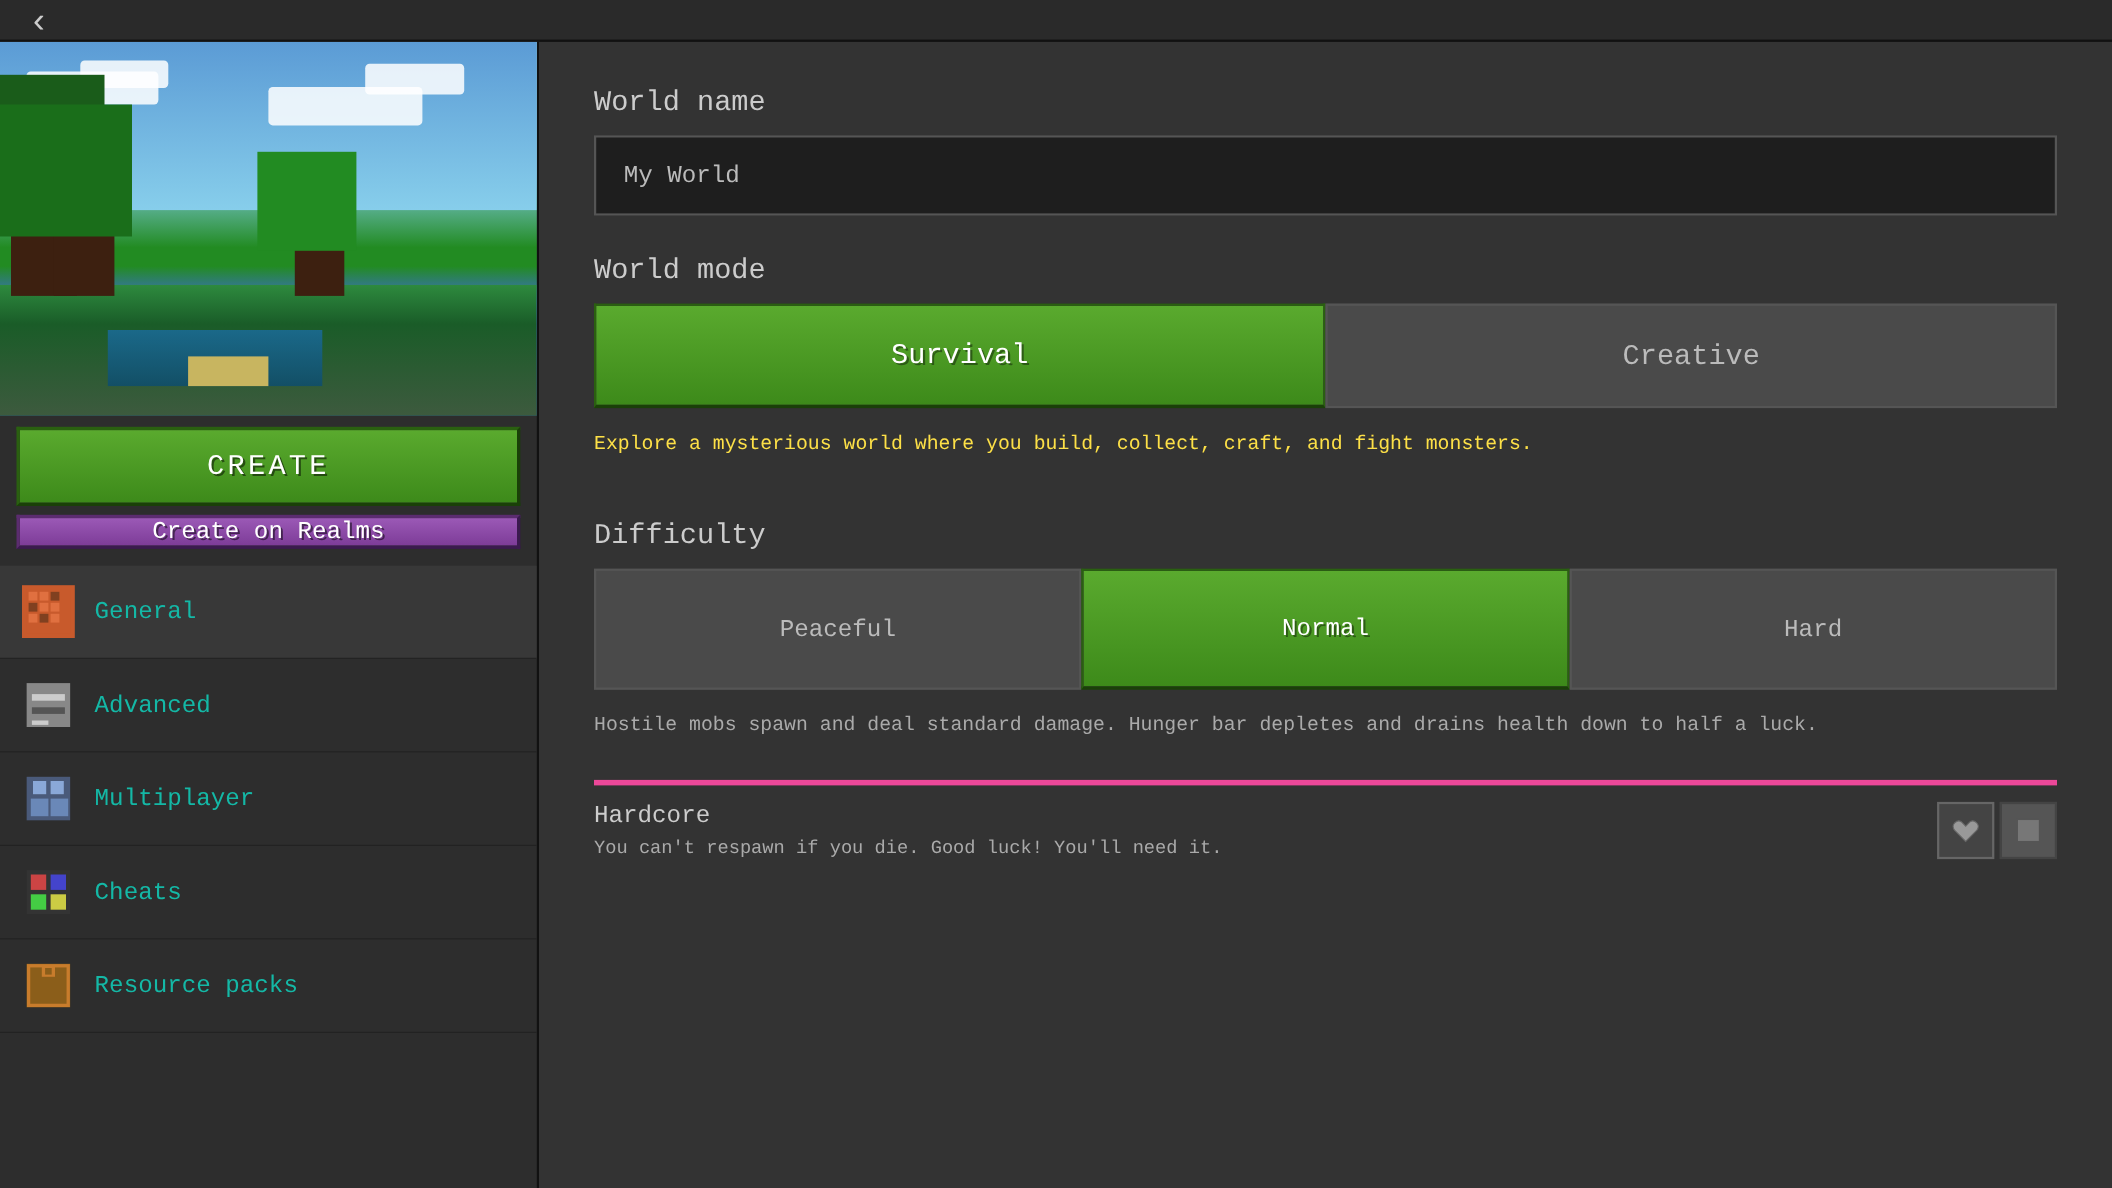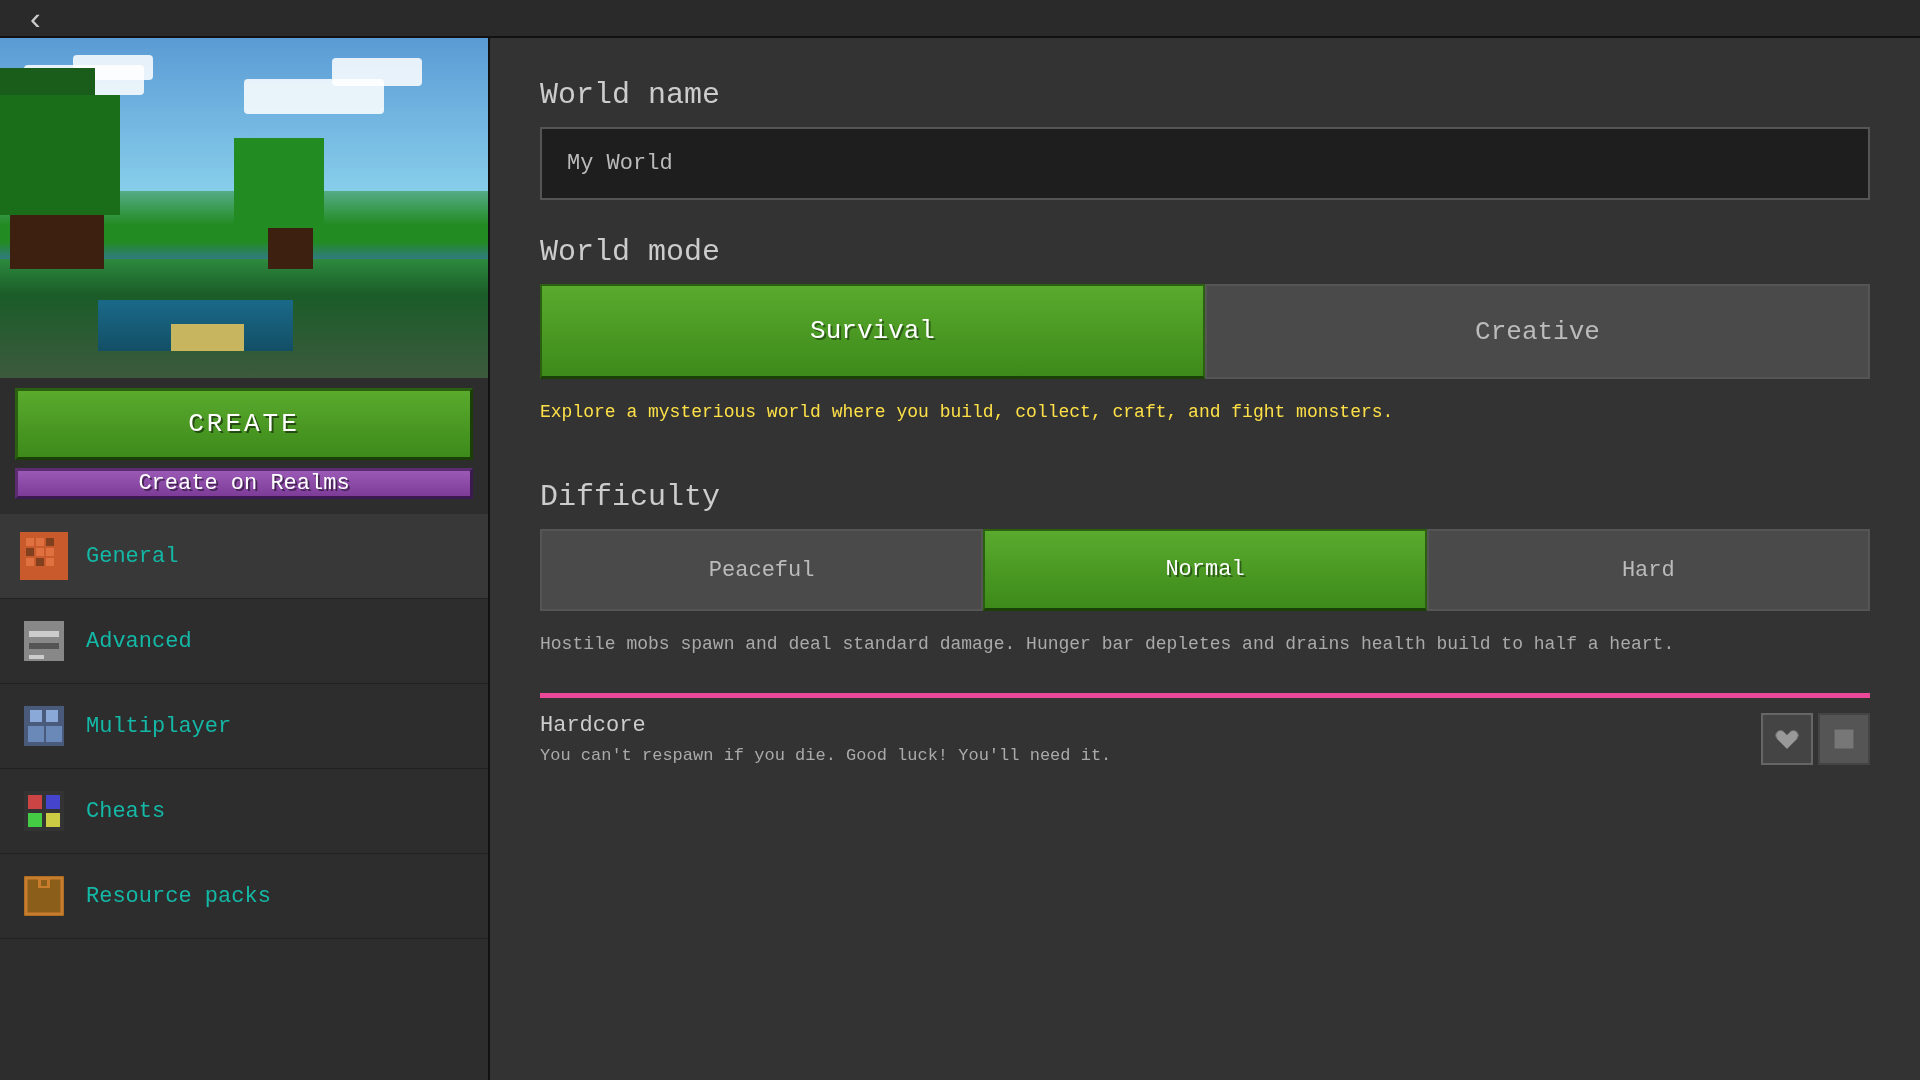--- a/index.html
+++ b/index.html
@@ -180,21 +180,21 @@
     
     .content {
       flex: 1;
       background-color: #333;
       padding: 40px 50px;
       overflow-y: auto;
     }
 
     .section-label {
       color: #ccc;
-      font-size: 30px;
+      font-size: 26px;
       margin-bottom: 15px;
       font-family: 'Courier New', monospace;
     }
 
     .world-name-input {
       width: 100%;
       background-color: #1e1e1e;
       border: 2px solid #555;
       color: #bbb;
       font-size: 22px;
@@ -240,21 +240,21 @@
       line-height: 1.5;
     }
 
     .difficulty-buttons {
       display: flex;
       margin-bottom: 20px;
     }
 
     .diff-btn {
       flex: 1;
-      padding: 26px;
+      padding: 40px;
       font-size: 22px;
       cursor: pointer;
       font-family: 'Courier New', monospace;
       border: 2px solid #555;
     }
 
     .diff-btn.active {
       background: linear-gradient(to bottom, #5aaa2e, #3d8a1a);
       border-color: #2a6010;
       border-bottom: 3px solid #1a4008;
@@ -462,21 +462,21 @@
     </div>
     <div class="mode-description">Explore a mysterious world where you build, collect, craft, and fight monsters.</div>
 
     
     <div class="section-label">Difficulty</div>
     <div class="difficulty-buttons">
       <button class="diff-btn">Peaceful</button>
       <button class="diff-btn active">Normal</button>
       <button class="diff-btn">Hard</button>
     </div>
-    <div class="diff-description">Hostile mobs spawn and deal standard damage. Hunger bar depletes and drains health build to half a heart.</div>
+    <div class="diff-description">Hostile mobs spawn and deal standard damage. Hunger bar depletes and drains health down to half a luck.</div>
 
     
     <div class="hardcore-section">
       <div class="hardcore-left">
         <div class="hardcore-title">Hardcore</div>
         <div class="hardcore-desc">You can't respawn if you die. Good luck! You'll need it.</div>
       </div>
       <div class="hardcore-toggle">
         <button class="toggle-btn active">
           <svg width="28" height="28" viewBox="0 0 28 28">

